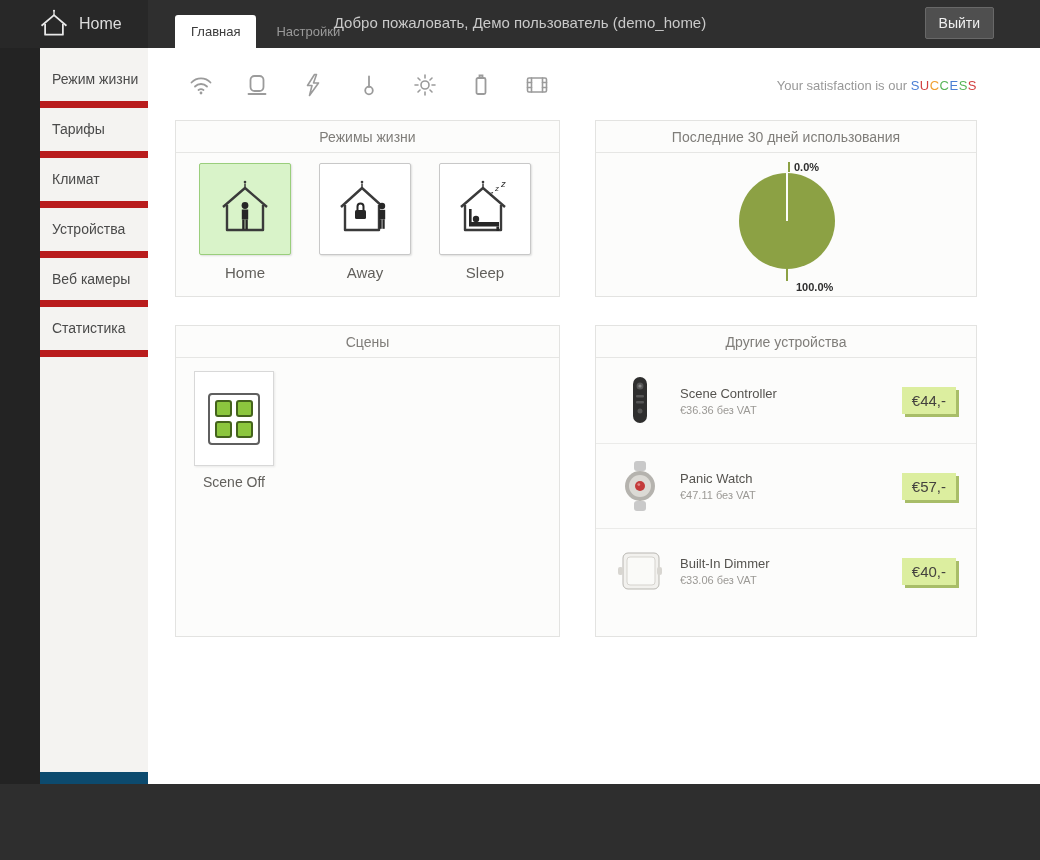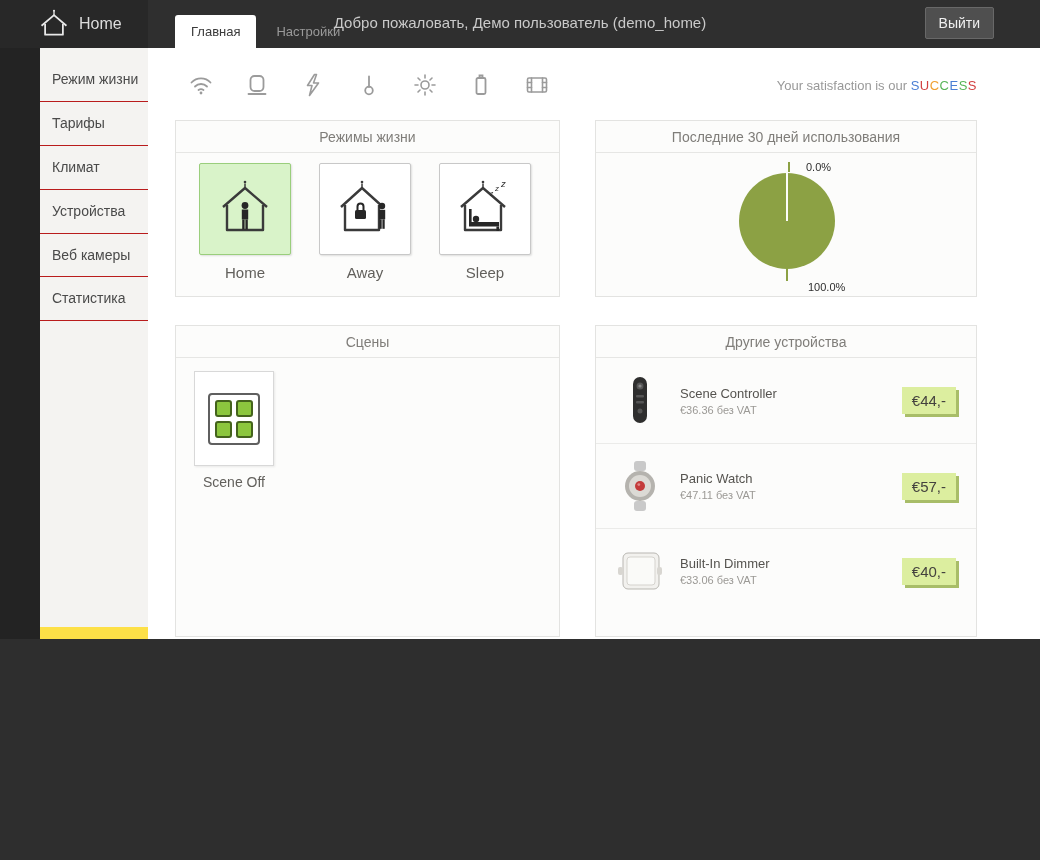--- a/index.html
+++ b/index.html
@@ -1,35 +1,35 @@
 <!DOCTYPE html>
 <html><head>
 <meta charset="utf-8">
 <style>
   * { box-sizing: border-box; }
   body { margin: 0; background: #2e2e2e; font-family: "Liberation Sans", sans-serif; }
-  .app { position: relative; width: 1040px; height: 639px; background: #fde047; overflow: hidden; }
+  .app { position: relative; width: 1040px; height: 784px; background: #0c4a6e; overflow: hidden; }
 
   
   .header { position: absolute; left: 0; top: 0; width: 1040px; height: 48px; background: #2f2f2f; z-index: 3; }
   .logo { position: absolute; left: 0; top: 0; width: 148px; height: 48px; background: #282828;
           display: flex; align-items: center; gap: 9px; padding-left: 38px; cursor: pointer; }
   .logo-text { color: #dcdcdc; font-size: 16px; }
   .welcome { position: absolute; left: 0; right: 0; top: 14px; text-align: center; color: #c9c9c9; font-size: 15px; }
   .header-tabs { position: absolute; left: 175px; bottom: 0; display: flex; align-items: center; gap: 4px; z-index: 4; }
   .tab { padding: 9px 16px; font-size: 13px; color: #9a9a9a; cursor: pointer; }
   .tab.active { background: #ffffff; color: #3a3a3a; border-radius: 3px 3px 0 0; }
   .logout-btn { position: absolute; right: 46px; top: 7px; background: #4f4f4f; border: 1px solid #686868;
                 color: #f0f0f0; font-size: 14px; padding: 7px 13px; border-radius: 2px; cursor: pointer;
                 font-family: "Liberation Sans", sans-serif; }
 
   
   .rail { position: absolute; left: 0; top: 48px; width: 40px; bottom: 0; background: #232323; }
   .sidebar { position: absolute; left: 40px; top: 48px; width: 108px; bottom: 12px; background: #f4f3f1; padding-top: 10px; }
-  .side-item { padding: 12px 8px 12px 12px; border-bottom: 1px solid #b91c1c; color: #4a4a4a;
+  .side-item { padding: 12px 8px 12px 12px; border-bottom: 7px solid #b91c1c; color: #4a4a4a;
                font-size: 14px; line-height: 1.35; cursor: pointer; }
 
   
   .main { position: absolute; left: 148px; top: 48px; right: 0; bottom: 0; background: #ffffff; }
 
   .toolbar { display: flex; align-items: center; gap: 30px; padding: 24px 63px 0 40px; }
   .tb-icon { width: 26px; height: 26px; cursor: pointer; flex: 0 0 auto; }
   .tagline { margin-left: auto; font-size: 13px; color: #999; white-space: nowrap; }
   .tagline .word { letter-spacing: .5px; }
 
@@ -48,21 +48,21 @@
   .mode-card { width: 92px; height: 92px; border: 1px solid #c8c8c8; background: #fff; border-radius: 2px;
                display: flex; align-items: center; justify-content: center; cursor: pointer;
                box-shadow: 1px 1px 2px rgba(0,0,0,.12); }
   .mode-card.active { background: #d9f3c9; border-color: #9ace7c; }
   .mode-label { text-align: center; margin-top: 9px; color: #62605c; font-size: 15px; }
 
   
   .usage-body { position: relative; height: 143px; }
   .pie { position: absolute; left: 143px; top: 20px; width: 96px; height: 96px; border-radius: 50%; background: #8ca144; }
   .pie::after { content: ""; position: absolute; left: 47px; top: 0; width: 2px; height: 48px; background: #fcfcfb; }
-  .pie-label { position: absolute; font-size: 11px; font-weight: normal; color: #2e2e2e; margin-left: 12px; }
+  .pie-label { position: absolute; font-size: 11px; font-weight: bold; color: #2e2e2e; }
   .pie-label-zero { left: 198px; top: 8px; }
   .pie-label-full { left: 200px; top: 128px; }
   .pie-tick { position: absolute; width: 2px; background: #8ca144; }
   .pie-tick-zero { left: 192px; top: 9px;  height: 10px; }
   .pie-tick-full { left: 190px; top: 116px; height: 12px; }
 
   
   .scenes-row { display: flex; gap: 40px; padding: 13px 0 0 18px; }
   .scene-col { width: 80px; }
   .scene-card { width: 80px; height: 95px; border: 1px solid #d8d8d8; background: #fff;

